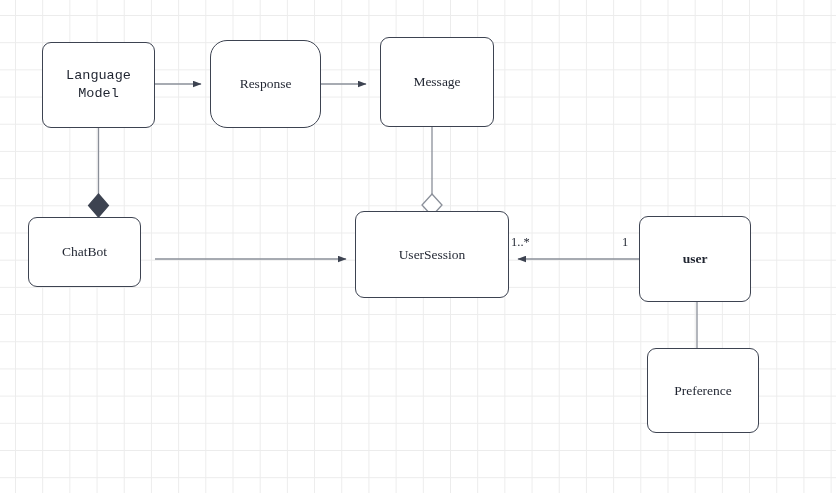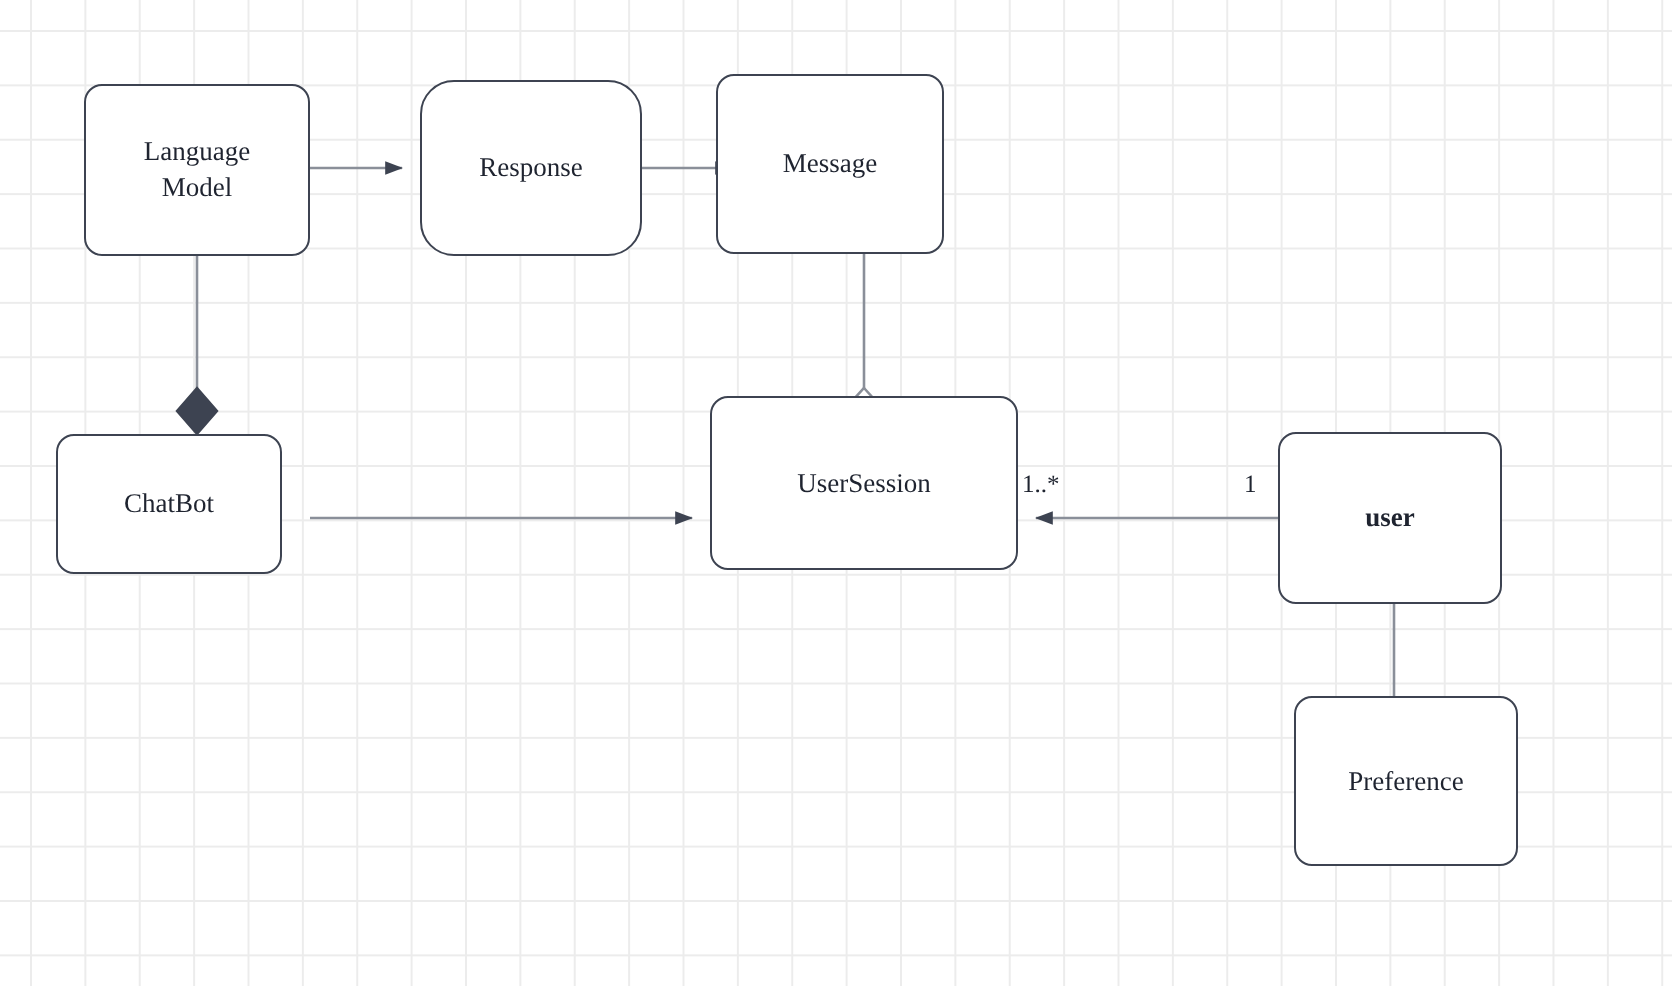--- a/index.html
+++ b/index.html
@@ -96,38 +96,38 @@
 
     <g>
       <line x1="518" y1="259" x2="639" y2="259" stroke="#8a8f99" stroke-width="1.3" marker-start="url(#arrowhead-rev)"></line>
     </g>
 
     <g>
       <line x1="697" y1="302" x2="697" y2="348" stroke="#8a8f99" stroke-width="1.3"></line>
     </g>
   </svg>
 
-  <div class="node" style="left:42px; top:42px; width:113px; height:86px;">
+  <div class="node" style="left:42px; top:42px; width:113px; height:86px;font-family:Liberation Mono, monospace;">
     <span class="node-label">Language
 Model</span>
   </div>
 
   <div class="node" style="left:210px; top:40px; width:111px; height:88px;border-radius:17px;">
     <span class="node-label">Response</span>
   </div>
 
-  <div class="node" style="left:358px; top:37px; width:114px; height:90px;">
+  <div class="node" style="left:380px; top:37px; width:114px; height:90px;">
     <span class="node-label">Message</span>
   </div>
 
   <div class="node" style="left:28px; top:217px; width:113px; height:70px;">
     <span class="node-label">ChatBot</span>
   </div>
 
-  <div class="node" style="left:355px; top:198px; width:154px; height:87px;">
+  <div class="node" style="left:355px; top:211px; width:154px; height:87px;">
     <span class="node-label">UserSession</span>
   </div>
 
   <div class="node" style="left:639px; top:216px; width:112px; height:86px;font-weight:bold;">
     <span class="node-label">user</span>
   </div>
 
   <div class="node" style="left:647px; top:348px; width:112px; height:85px;text-align:center;">
     <span class="node-label">Preference</span>
   </div>

